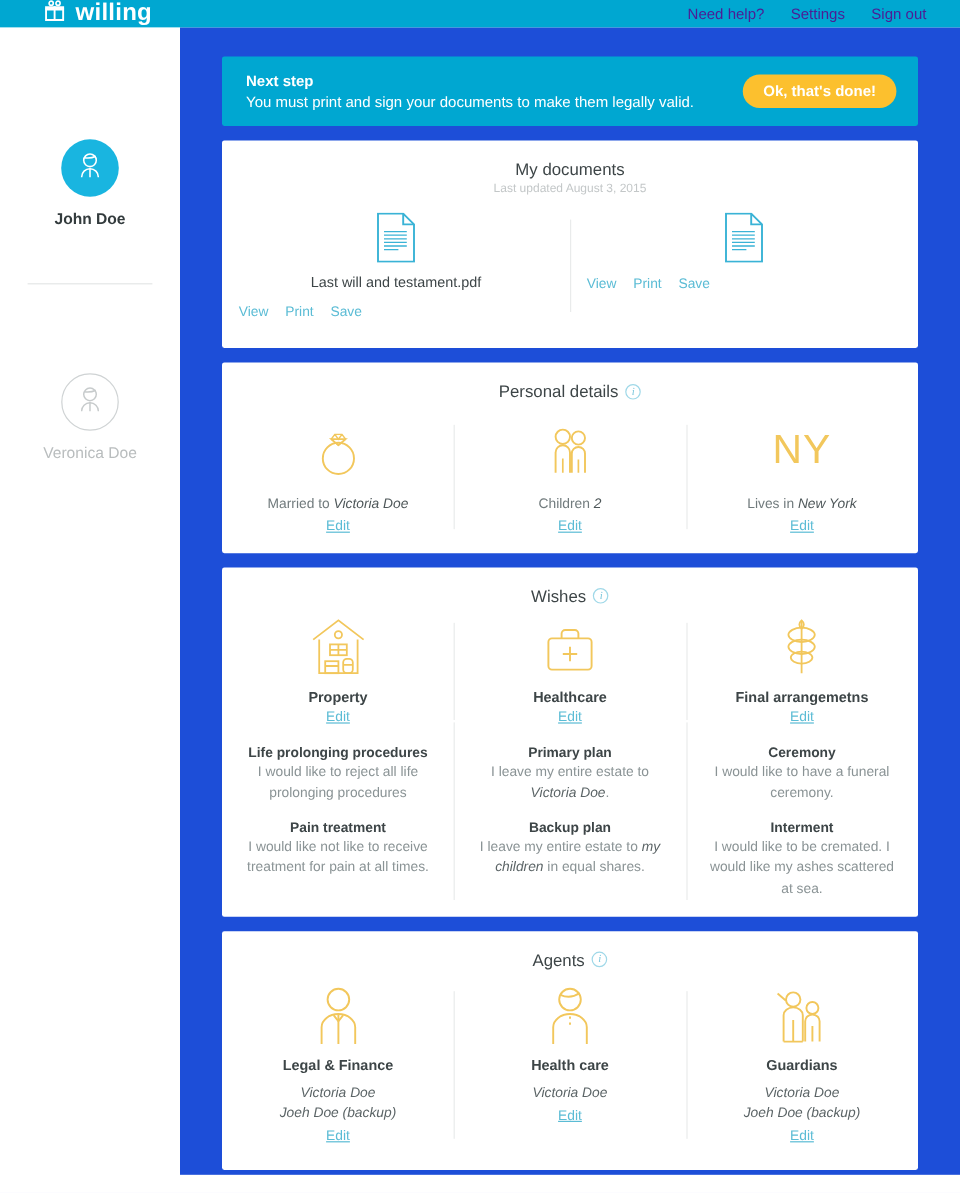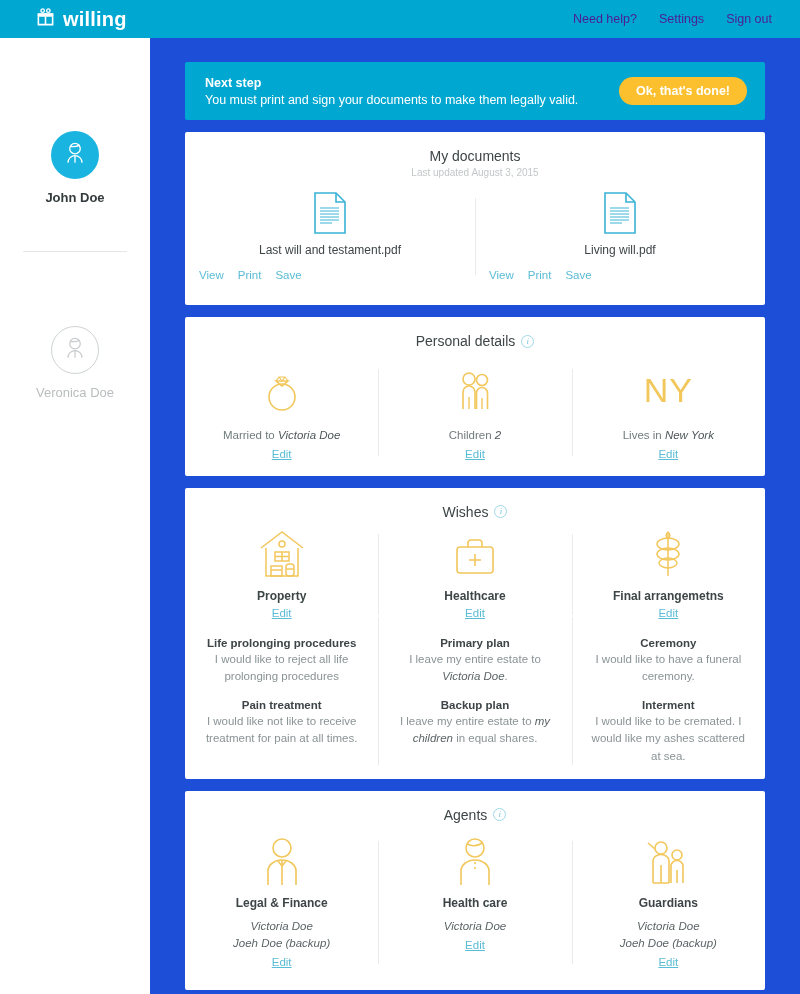--- a/index.html
+++ b/index.html
@@ -6,21 +6,21 @@
   html, body {
     width: 800px; height: 994px;
     background: #ffffff;
     font-family: "Liberation Sans", sans-serif;
     -webkit-font-smoothing: antialiased;
   }
   .page { position: relative; width: 800px; height: 994px; overflow: hidden; background:#ffffff; }
 
   
   .topbar {
-    height: 38px; background: #00a7d1; width: 800px;
+    height: 23px; background: #00a7d1; width: 800px;
     display: flex; align-items: center; justify-content: space-between;
     padding: 0 28px 0 36px;
   }
   .brand { display: flex; align-items: center; gap: 8px; }
   .brand-name { color: #ffffff; font-size: 20px; font-weight: bold; letter-spacing: .2px; }
   .topnav { display: flex; align-items: center; gap: 22px; }
   .topnav a { color: #4c1d95; font-size: 12.5px; text-decoration: none; }
 
   
   .shell { display: flex; width: 800px; height: 956px; }
@@ -232,21 +232,20 @@
           <div class="col">
             <div class="doc-icon">
               <svg width="34" height="42" viewBox="0 0 34 42" fill="none">
                 <path d="M2 1h21l9 9v31H2z" stroke="#3ab3d6" stroke-width="1.6" fill="#fff"></path>
                 <path d="M23 1v9h9" stroke="#3ab3d6" stroke-width="1.6"></path>
                 <g stroke="#3ab3d6" stroke-width="1.1">
                   <path d="M7 16h19M7 19h19M7 22h19M7 25h19M7 28h19M7 31h12"></path>
                 </g>
               </svg>
             </div>
-            <div class="doc-name">Living will.pdf</div>
             <div class="doc-actions">
               <a href="#">View</a>
               <a href="#">Print</a>
               <a href="#">Save</a>
             </div>
           </div>
         </div>
       </div>
 
       <div class="card">

